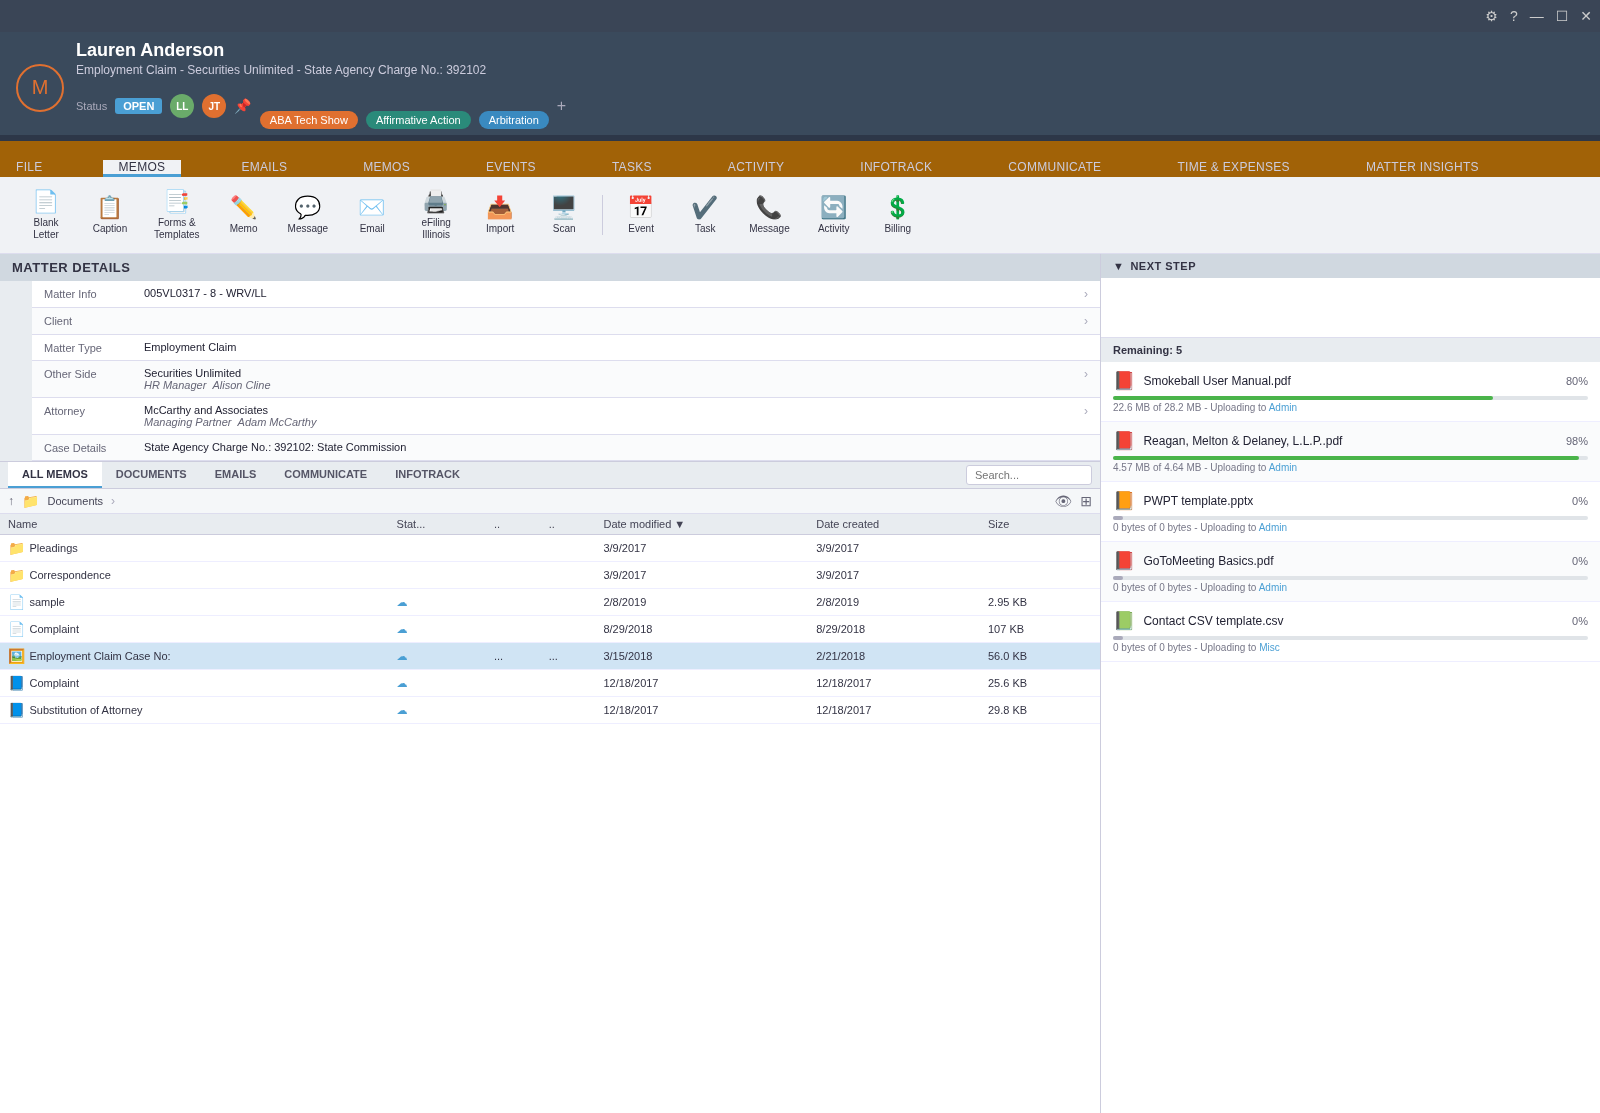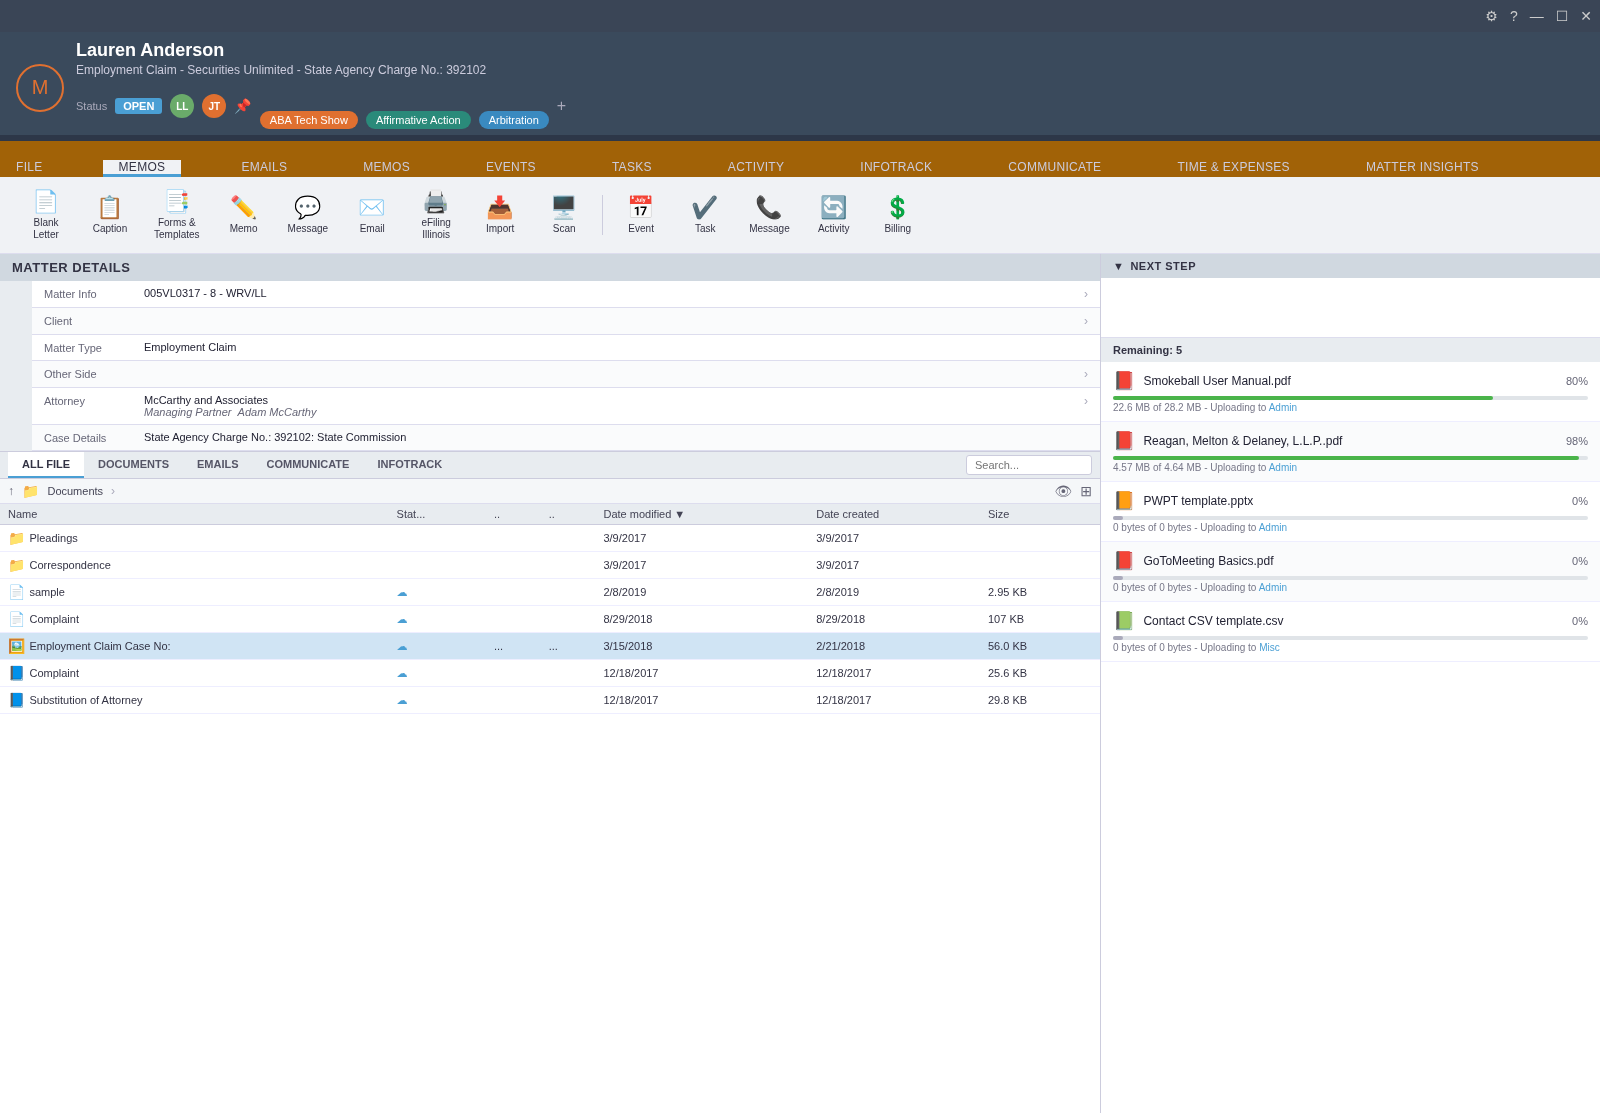--- a/index.html
+++ b/index.html
@@ -428,39 +428,43 @@
         <div class="matter-row">
           <span class="matter-label">Client</span>
           <span class="matter-arrow">›</span>
         </div>
         <div class="matter-row">
           <span class="matter-label">Matter Type</span>
           <span class="matter-value">Employment Claim</span>
         </div>
         <div class="matter-row">
           <span class="matter-label">Other Side</span>
+          <span class="matter-value">
+            Securities Unlimited<br>
+            <span class="sub">HR Manager &nbsp;Alison Cline</span>
+          </span>
           <span class="matter-arrow">›</span>
         </div>
         <div class="matter-row">
           <span class="matter-label">Attorney</span>
           <span class="matter-value">
             McCarthy and Associates<br>
             <span class="sub">Managing Partner &nbsp;Adam McCarthy</span>
           </span>
           <span class="matter-arrow">›</span>
         </div>
         <div class="matter-row">
           <span class="matter-label">Case Details</span>
           <span class="matter-value">State Agency Charge No.: 392102: State Commission</span>
         </div>
       </div>
     </div>
 
     <div class="file-tabs">
-      <div class="file-tab active">ALL FILE</div>
+      <div class="file-tab active">ALL MEMOS</div>
       <div class="file-tab">DOCUMENTS</div>
       <div class="file-tab">EMAILS</div>
       <div class="file-tab">COMMUNICATE</div>
       <div class="file-tab">INFOTRACK</div>
       <input class="file-search" type="text" placeholder="Search..." style="">
     </div>
 
     <div class="file-browser">
       <div class="file-path-bar">
         <span class="path-arrow">↑</span>

